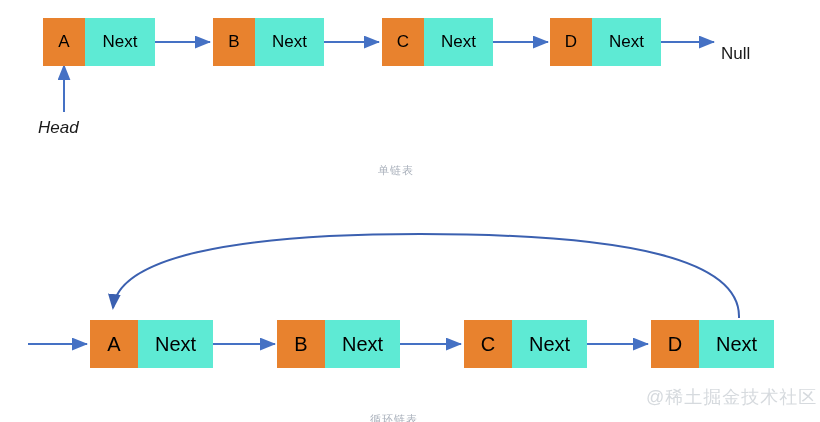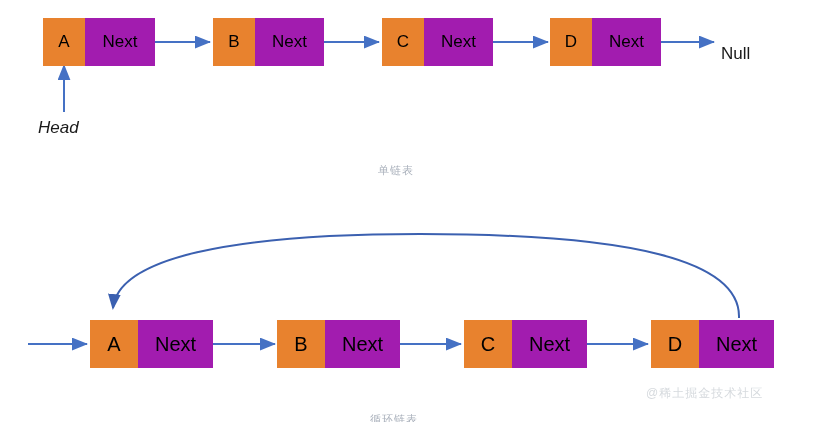--- a/index.html
+++ b/index.html
@@ -36,21 +36,21 @@
   }
   .node-data {
     background: #E8822E;
     display: flex;
     align-items: center;
     justify-content: center;
     color: #000000;
     box-sizing: border-box;
   }
   .node-next {
-    background: #a21caf;
+    background: #5eead4;
     display: flex;
     align-items: center;
     justify-content: center;
     color: #000000;
     box-sizing: border-box;
   }
   .row-top .node-data,
   .row-top .node-next {
     font-size: 17px;
   }
@@ -73,21 +73,21 @@
   .caption {
     position: absolute;
     color: #a9b0bb;
     font-size: 11px;
     white-space: nowrap;
     letter-spacing: 1px;
   }
   #watermark {
     position: absolute;
     color: #d6dade;
-    font-size: 12px;
+    font-size: 18px;
     white-space: nowrap;
     letter-spacing: 1px;
   }
 </style>
 </head>
 <body>
 
 <div id="canvas">
 
   <svg id="arrow-layer" viewBox="0 0 820 422" width="820" height="422" xmlns="http://www.w3.org/2000/svg">

